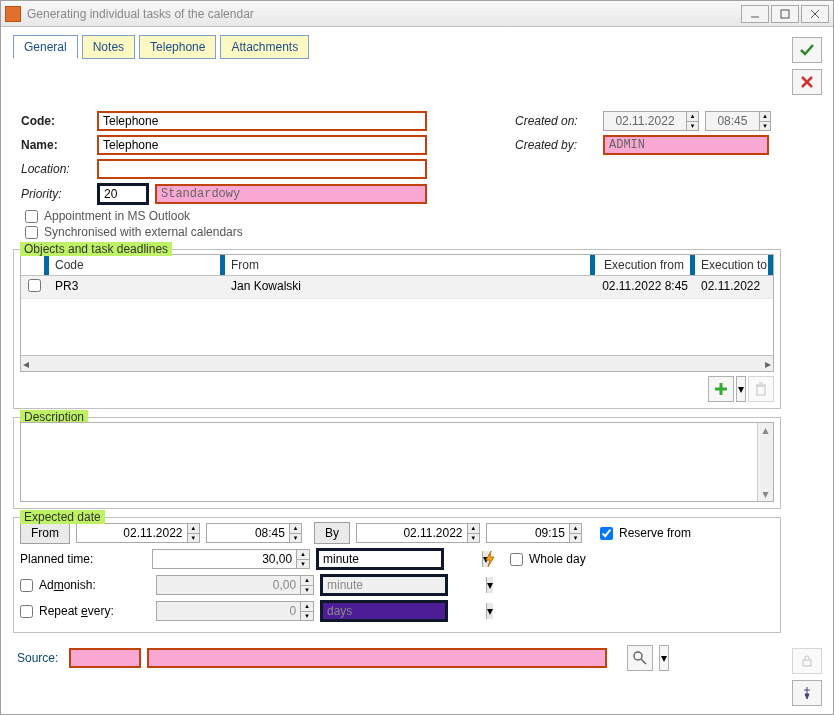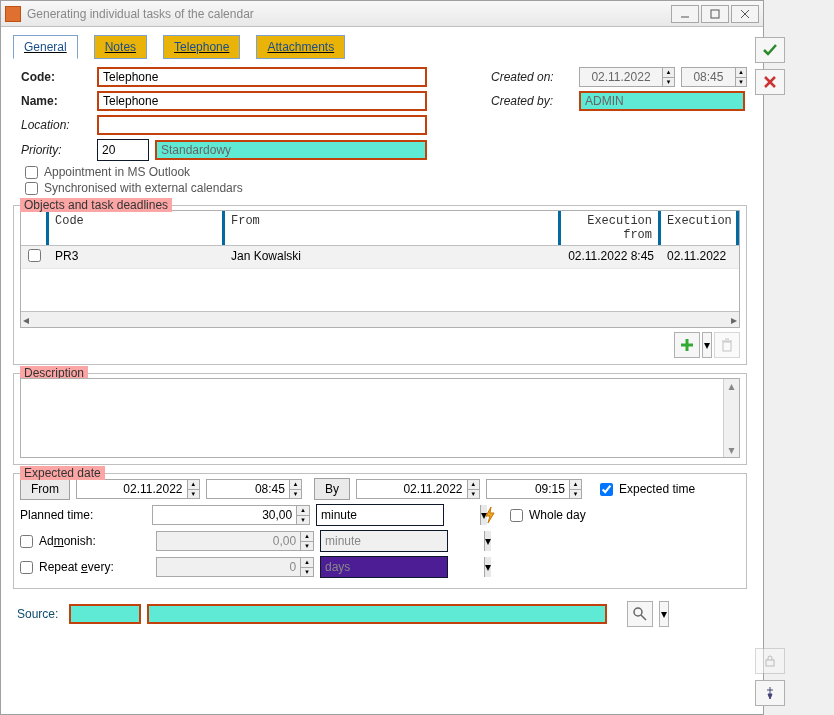--- a/index.html
+++ b/index.html
@@ -1,55 +1,55 @@
 <!DOCTYPE html>
 <html><head>
 <meta charset="utf-8">
 <style>
 * { box-sizing: border-box; margin: 0; padding: 0; font-family: "Segoe UI", Tahoma, sans-serif; font-size: 12px; }
 body { background: #f0f0f0; width: 834px; height: 715px; overflow: hidden; }
 
-.window { width: 764px; height: 715px; background: #fff; border: 1px solid #a0a0a0; display: flex; flex-direction: column; }
+.window { width: 834px; height: 715px; background: #fff; border: 1px solid #a0a0a0; display: flex; flex-direction: column; }
 .titlebar { height: 26px; background: linear-gradient(#f8f8f8,#e8e8e8); border-bottom: 1px solid #c0c0c0; display: flex; align-items: center; padding: 0 4px; color: #888; }
 .titlebar-icon { width: 16px; height: 16px; background: #e07030; margin-right: 6px; display:inline-block; border:1px solid #c05010; }
 .titlebar-spacer { flex: 1; }
 .win-btn { width: 28px; height: 18px; border: 1px solid #a8a8a8; background: #f4f4f4; margin-left: 2px; display:flex; align-items:center; justify-content:center; color:#666; cursor:pointer; }
 
 .client { flex:1; display:flex; padding: 8px 8px 8px 12px; gap:8px; }
 .main { flex:1; display:flex; flex-direction:column; }
 .side { width: 36px; display:flex; flex-direction:column; gap:6px; align-items:center; padding-top: 2px; }
 
-.tabs { display:flex; gap:16px; margin-bottom: 8px; text-decoration: underline; }
-.tab { border:1px solid #7da2ce; background:#eab308; padding:4px 10px; color:#1a4e8a; cursor:pointer; }
+.tabs { display:flex; gap:4px; margin-bottom: 24px; }
+.tab { border:1px solid #7da2ce; background:#fef9c3; padding:4px 10px; color:#1a4e8a; cursor:pointer; }
 .tab.active { background:#fff; border-bottom:1px solid #fff; font-weight: normal; }
 
 .form-row { display:flex; align-items:center; margin-bottom:4px; gap:6px; }
 .lbl { width: 70px; font-weight:bold; color:#222; }
 .lbl.normal { font-weight:normal;font-style:italic; }
 .input { border:2px solid #c2410c; height:20px; padding:1px 4px; background:#fff; }
-.input.ro { background:#5eead4; color:#666; }
+.input.ro { background:#f9a8d4; color:#666;font-family:Liberation Mono, monospace; }
 .spin { display:inline-flex; border:1px solid #a8a8a8; height:20px; background:#fff; }
 .spin input { border:none; text-align:right; padding:0 4px; width: 100%; }
 .spin .spinbtns { width:14px; display:flex; flex-direction:column; }
 .spin .sb { flex:1; border-left:1px solid #a8a8a8; background:#efefef; font-size:7px; display:flex; align-items:center; justify-content:center; cursor:pointer; }
 .spin .sb:first-child { border-bottom:1px solid #a8a8a8; }
 
-.combo { display:inline-flex; border:1px solid #0f172a; height:22px; background:#fff; }
+.combo { display:inline-flex; border:3px solid #0f172a; height:22px; background:#fff; }
 .combo input { border:none; padding:0 4px; flex:1; background:transparent; }
 .combo .cbtn { width:18px; background:#e8e8e8; border-left:1px solid #a8a8a8; display:flex; align-items:center; justify-content:center; cursor:pointer; }
 
 .chk { display:flex; align-items:center; gap:6px; color:#555; margin:2px 0 2px 4px; }
 .chk input { width:13px; height:13px; }
 
 .fieldset { border:1px solid #c0c0c0; padding:4px 6px 6px 6px; margin-top:8px; position:relative; }
-.fieldset .legend { position:absolute; top:-8px; left:6px; background:#fca5a5; padding:0 4px; color:#333; }
+.fieldset .legend { position:absolute; top:-8px; left:6px; background:#bef264; padding:0 4px; color:#333; }
 
 .grid { border:1px solid #b0b0b0; height:118px; display:flex; flex-direction:column; }
 .grid-head { display:flex; background:#fff; border-bottom:1px solid #c0c0c0; }
-.grid-head .gh { padding:3px 6px; border-right:3px solid #0369a1; color:#333;font-family:Liberation Mono, monospace; }
+.grid-head .gh { padding:3px 6px; border-right:5px solid #0369a1; color:#333; }
 .grid-body { flex:1; overflow:hidden; }
 .grid-row { display:flex; border-bottom:1px solid #e8e8e8; background:#f2f2f2; }
 .grid-row .gc { padding:3px 6px; border-right:1px solid transparent; }
 .gcol-chk { width:28px; text-align:center; }
 .gcol-code { width:176px; }
 .gcol-name { flex:1; }
 .gcol-ef { width:100px; text-align:right; }
 .gcol-et { width:78px; text-align:left; }
 .grid-scroll { height:16px; background:#f0f0f0; border-top:1px solid #c0c0c0; display:flex; align-items:center; justify-content:space-between; padding:0 2px; color:#666; }
 
@@ -95,21 +95,21 @@
 
   <div class="client">
     <div class="main">
       <div class="tabs">
         <div class="tab active">General</div>
         <div class="tab">Notes</div>
         <div class="tab">Telephone</div>
         <div class="tab">Attachments</div>
       </div>
 
-      <div style="display:flex; gap:40px; padding-left:8px;">
+      <div style="display:flex; gap:64px; padding-left:8px;margin-top:28px;">
         <div style="flex:0 0 430px;">
           <div class="form-row">
             <span class="lbl">Code:</span>
             <input class="input" style="width: 330px;" value="Telephone">
           </div>
           <div class="form-row">
             <span class="lbl">Name:</span>
             <input class="input" style="width: 330px;" value="Telephone">
           </div>
           <div class="form-row">
@@ -239,21 +239,21 @@
             </div>
           <div class="spin" style="width:96px">
               <input value="09:15" style="">
               <div class="spinbtns">
                 <div class="sb">▴</div>
                 <div class="sb">▾</div>
               </div>
             </div>
           <label class="chk" style="margin-left:12px;color:#000">
               <input type="checkbox" checked="" style="">
-              <span>Expected time</span>
+              <span>Reserve from</span>
             </label>
         </div>
         <div class="form-row">
           <span style="width:126px">Planned time:</span>
           <div class="spin" style="width:158px">
               <input value="30,00" style="">
               <div class="spinbtns">
                 <div class="sb">▴</div>
                 <div class="sb">▾</div>
               </div>

